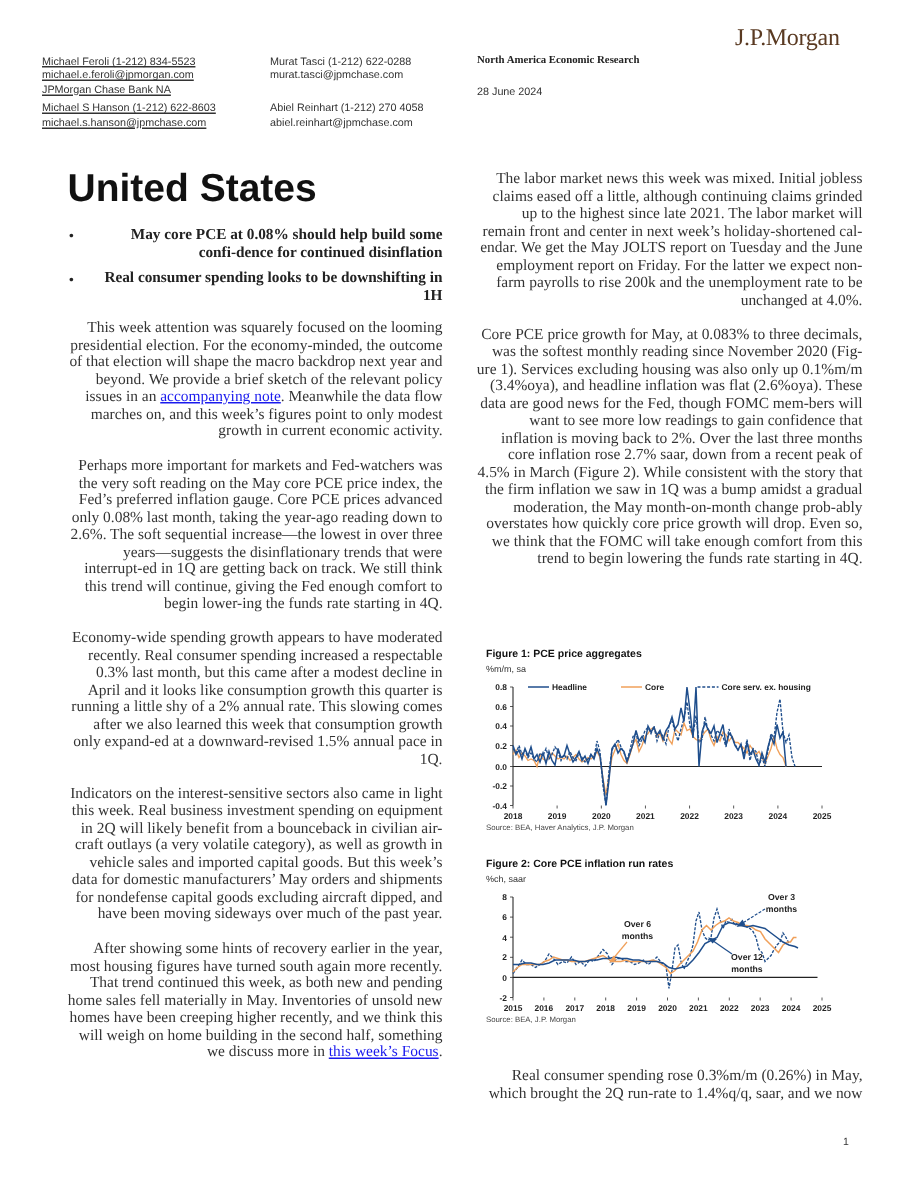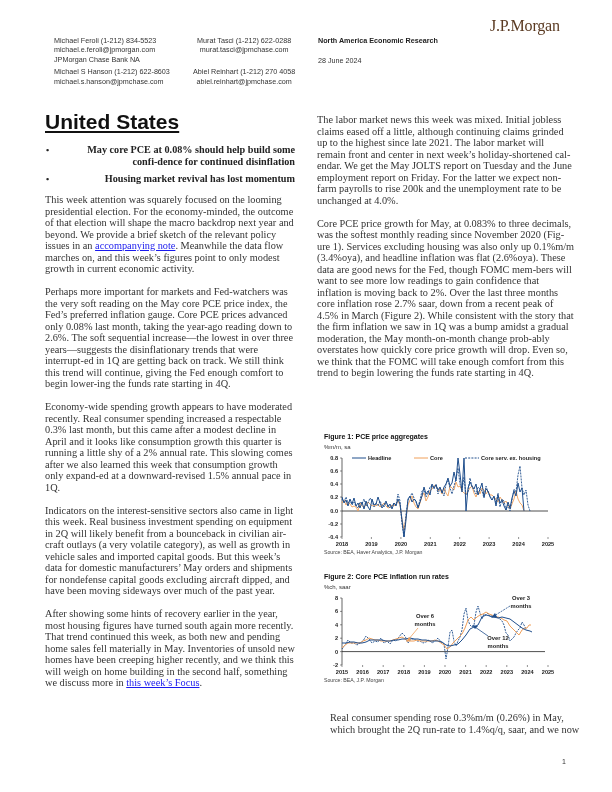--- a/index.html
+++ b/index.html
@@ -7,62 +7,62 @@
   .abs { position:absolute; }
 
   
   .contact { font-family:"Liberation Sans", sans-serif; font-size:7.2px; line-height:9.4px; color:#333; }
   .contact .gap { height:3px; }
   .hdr-dept { font-family:"Liberation Sans", sans-serif; font-size:7.2px; font-weight:bold; color:#222; }
   .hdr-date { font-family:"Liberation Sans", sans-serif; font-size:7.2px; color:#333; }
   .logo { font-family:"Liberation Serif", serif; font-size:16px; color:#5a3a22; letter-spacing:-0.2px; }
 
   
-  .h1 { font-family:"Liberation Sans", sans-serif; font-size:21px; font-weight:bold; color:#111;text-decoration:underline; }
+  .h1 { font-family:"Liberation Sans", sans-serif; font-size:26px; font-weight:bold; color:#111; }
   .bullets { margin:0; padding:0; list-style:none;text-align:right; }
   .bullets li { position:relative; padding-left:16px; font-family:"Liberation Serif", serif; font-weight:bold; font-size:10.2px; line-height:12px; margin-bottom:5px; color:#222; }
   .bullets li::before { content:"•"; position:absolute; left:1px; top:0; font-size:9px; }
-  .para { font-family:"Liberation Serif", serif; font-size:10.3px; line-height:11.5px; color:#333; margin:0 0 11.5px 0; text-align:left; }
+  .para { font-family:"Liberation Serif", serif; font-size:10.3px; line-height:11.5px; color:#333; margin:0 0 11.5px 0; text-align:right; }
   .para a { color:#1a1aee; text-decoration:underline; }
   .h2 { font-family:"Liberation Sans", sans-serif; font-size:13.2px; font-weight:bold; color:#111; }
 
   
   .fig-title { font-family:"Liberation Sans", sans-serif; font-size:7px; font-weight:bold; color:#111; }
   .fig-unit { font-family:"Liberation Sans", sans-serif; font-size:6px; color:#333; }
   .fig-src { font-family:"Liberation Sans", sans-serif; font-size:5.2px; color:#444; }
   svg text { font-family:"Liberation Sans", sans-serif; }
   .pagenum { font-family:"Liberation Sans", sans-serif; font-size:7px; color:#333; }
 </style>
 </head>
 <body>
 
-<div class="abs contact" style="left:54px;top:36px;">
+<div class="abs contact" style="left:28px;top:36px;text-decoration:underline;">
   <div>Michael Feroli  (1-212) 834-5523</div>
   <div>michael.e.feroli@jpmorgan.com</div>
   <div>JPMorgan Chase Bank NA</div>
   <div class="gap"></div>
   <div>Michael S Hanson  (1-212) 622-8603</div>
   <div>michael.s.hanson@jpmchase.com</div>
 </div>
-<div class="abs contact" style="left:193px;top:36px;text-align:center;">
+<div class="abs contact" style="left:180px;top:36px;">
   <div>Murat Tasci  (1-212) 622-0288</div>
   <div>murat.tasci@jpmchase.com</div>
   <div style="height:12.4px"></div>
   <div>Abiel Reinhart  (1-212) 270 4058</div>
   <div>abiel.reinhart@jpmchase.com</div>
 </div>
-<div class="abs hdr-dept" style="left:318px;top:36px;">North America Economic Research</div>
+<div class="abs hdr-dept" style="left:318px;top:36px;font-family:Liberation Serif, serif;">North America Economic Research</div>
 <div class="abs hdr-date" style="left:318px;top:56px;">28 June 2024</div>
 <div class="abs logo" style="left:490px;top:17px;">J.P.Morgan</div>
 
 <div class="abs" style="left:45px;top:110px;width:250px;">
   <div class="h1">United States</div>
   <ul class="bullets" style="margin-top:10px;">
     <li>May core PCE at 0.08% should help build some confi-dence for continued disinflation</li>
-    <li>Housing market revival has lost momentum</li>
+    <li>Real consumer spending looks to be downshifting in 1H</li>
   </ul>
   <p class="para" style="margin-top:9px;"><span>This week attention was squarely focused on the looming presidential election. For the economy-minded, the outcome of that election will shape the macro backdrop next year and beyond. We provide a brief sketch of the relevant policy issues in an </span><a>accompanying note</a><span>. Meanwhile the data flow marches on, and this week’s figures point to only modest growth in current economic activity.</span></p>
   <p class="para">Perhaps more important for markets and Fed-watchers was the very soft reading on the May core PCE price index, the Fed’s preferred inflation gauge. Core PCE prices advanced only 0.08% last month, taking the year-ago reading down to 2.6%. The soft sequential increase—the lowest in over three years—suggests the disinflationary trends that were interrupt-ed in 1Q are getting back on track. We still think this trend will continue, giving the Fed enough comfort to begin lower-ing the funds rate starting in 4Q.</p>
   <p class="para">Economy-wide spending growth appears to have moderated recently. Real consumer spending increased a respectable 0.3% last month, but this came after a modest decline in April and it looks like consumption growth this quarter is running a little shy of a 2% annual rate. This slowing comes after we also learned this week that consumption growth only expand-ed at a downward-revised 1.5% annual pace in 1Q.</p>
   <p class="para">Indicators on the interest-sensitive sectors also came in light this week. Real business investment spending on equipment in 2Q will likely benefit from a bounceback in civilian air-craft outlays (a very volatile category), as well as growth in vehicle sales and imported capital goods. But this week’s data for domestic manufacturers’ May orders and shipments for nondefense capital goods excluding aircraft dipped, and have been moving sideways over much of the past year.</p>
   <p class="para"><span>After showing some hints of recovery earlier in the year, most housing figures have turned south again more recently. That trend continued this week, as both new and pending home sales fell materially in May. Inventories of unsold new homes have been creeping higher recently, and we think this will weigh on home building in the second half, something we discuss more in </span><a>this week’s Focus</a><span>.</span></p>
 </div>
 
 <div class="abs" style="left:317px;top:114px;width:258px;">
   <p class="para">The labor market news this week was mixed. Initial jobless claims eased off a little, although continuing claims grinded up to the highest since late 2021. The labor market will remain front and center in next week’s holiday-shortened cal-endar. We get the May JOLTS report on Tuesday and the June employment report on Friday. For the latter we expect non-farm payrolls to rise 200k and the unemployment rate to be unchanged at 4.0%.</p>
@@ -196,17 +196,17 @@
 
   <line x1="418" y1="628" x2="408" y2="640" stroke="#f0a05a" stroke-width="0.8"></line>
   <polygon points="406,642 409,637 411,640" fill="#f0a05a"></polygon>
   <line x1="510" y1="606" x2="494" y2="616" stroke="#1f4e8c" stroke-width="0.8" stroke-dasharray="2,1"></line>
   <polygon points="491,618 495,613 497,617" fill="#1f4e8c"></polygon>
   <line x1="488" y1="636" x2="475" y2="627" stroke="#1f4e8c" stroke-width="0.8"></line>
   <polygon points="472,625 478,626 475,629" fill="#1f4e8c"></polygon>
 </svg>
 <div class="abs fig-src" style="left:324px;top:677px;">Source: BEA, J.P. Morgan</div>
 
-<div class="abs" style="left:330px;top:712px;width:258px;">
+<div class="abs" style="left:317px;top:712px;width:258px;">
   <p class="para">Real consumer spending rose 0.3%m/m (0.26%) in May, which brought the 2Q run-rate to 1.4%q/q, saar, and we now</p>
 </div>
 
 <div class="abs pagenum" style="left:562px;top:758px;">1</div>
 
 </body></html>

